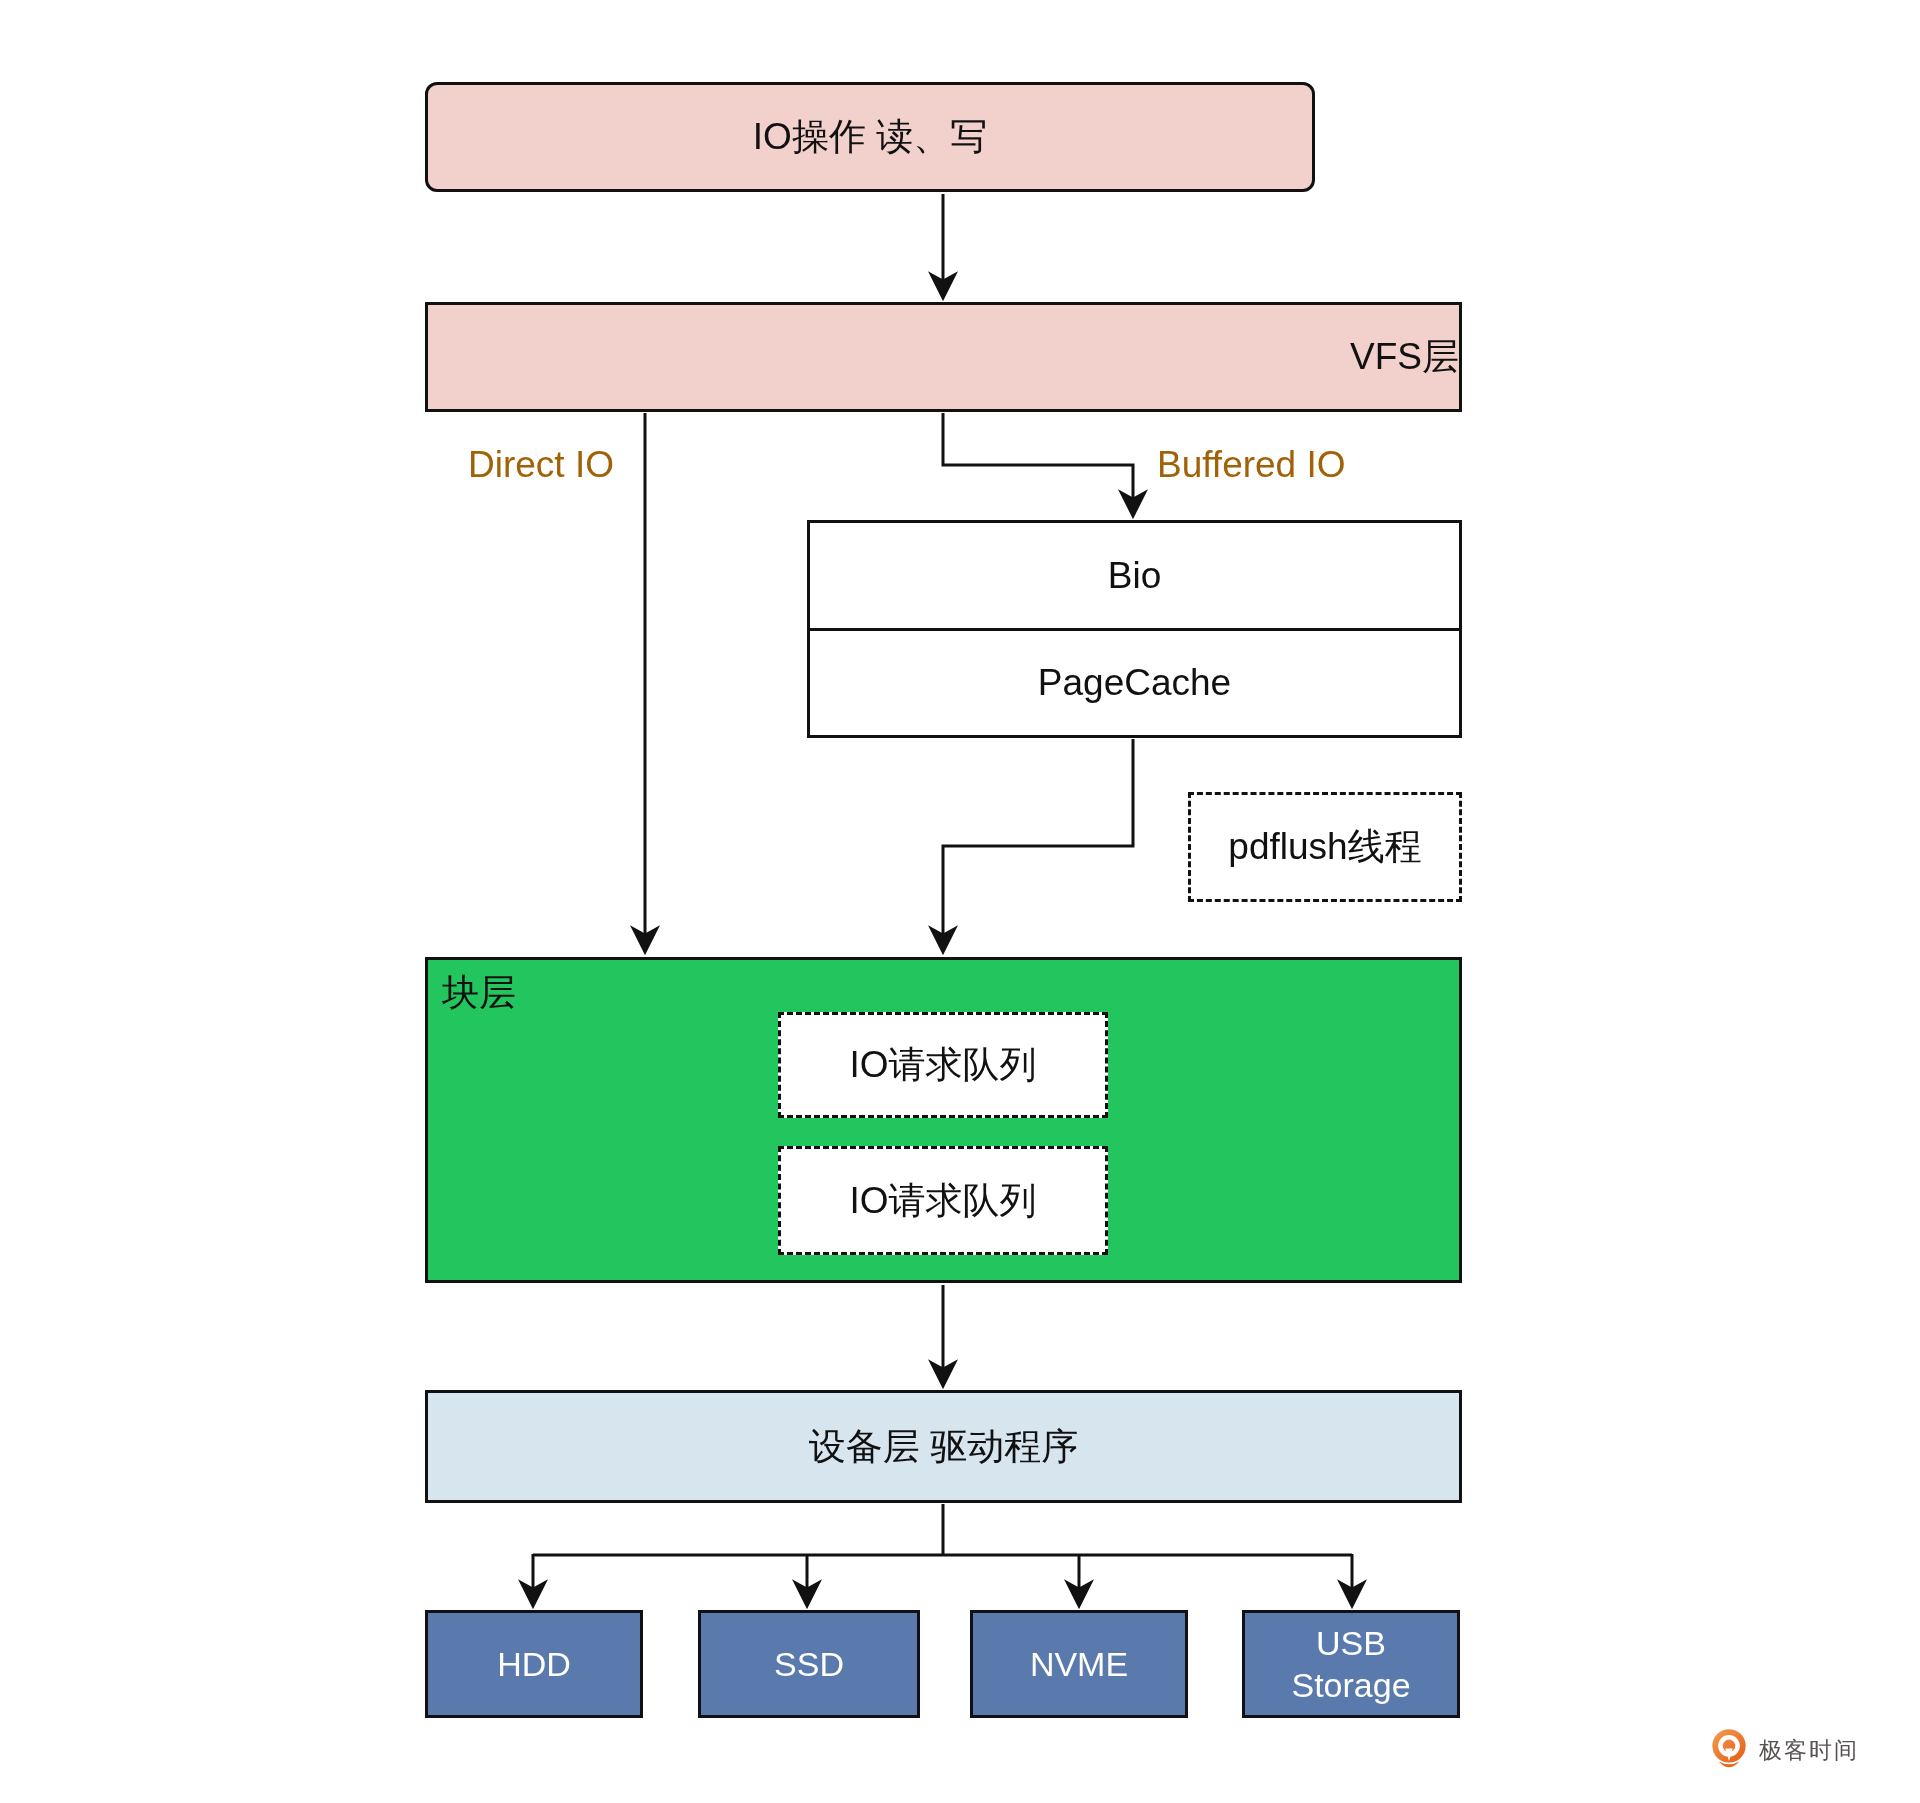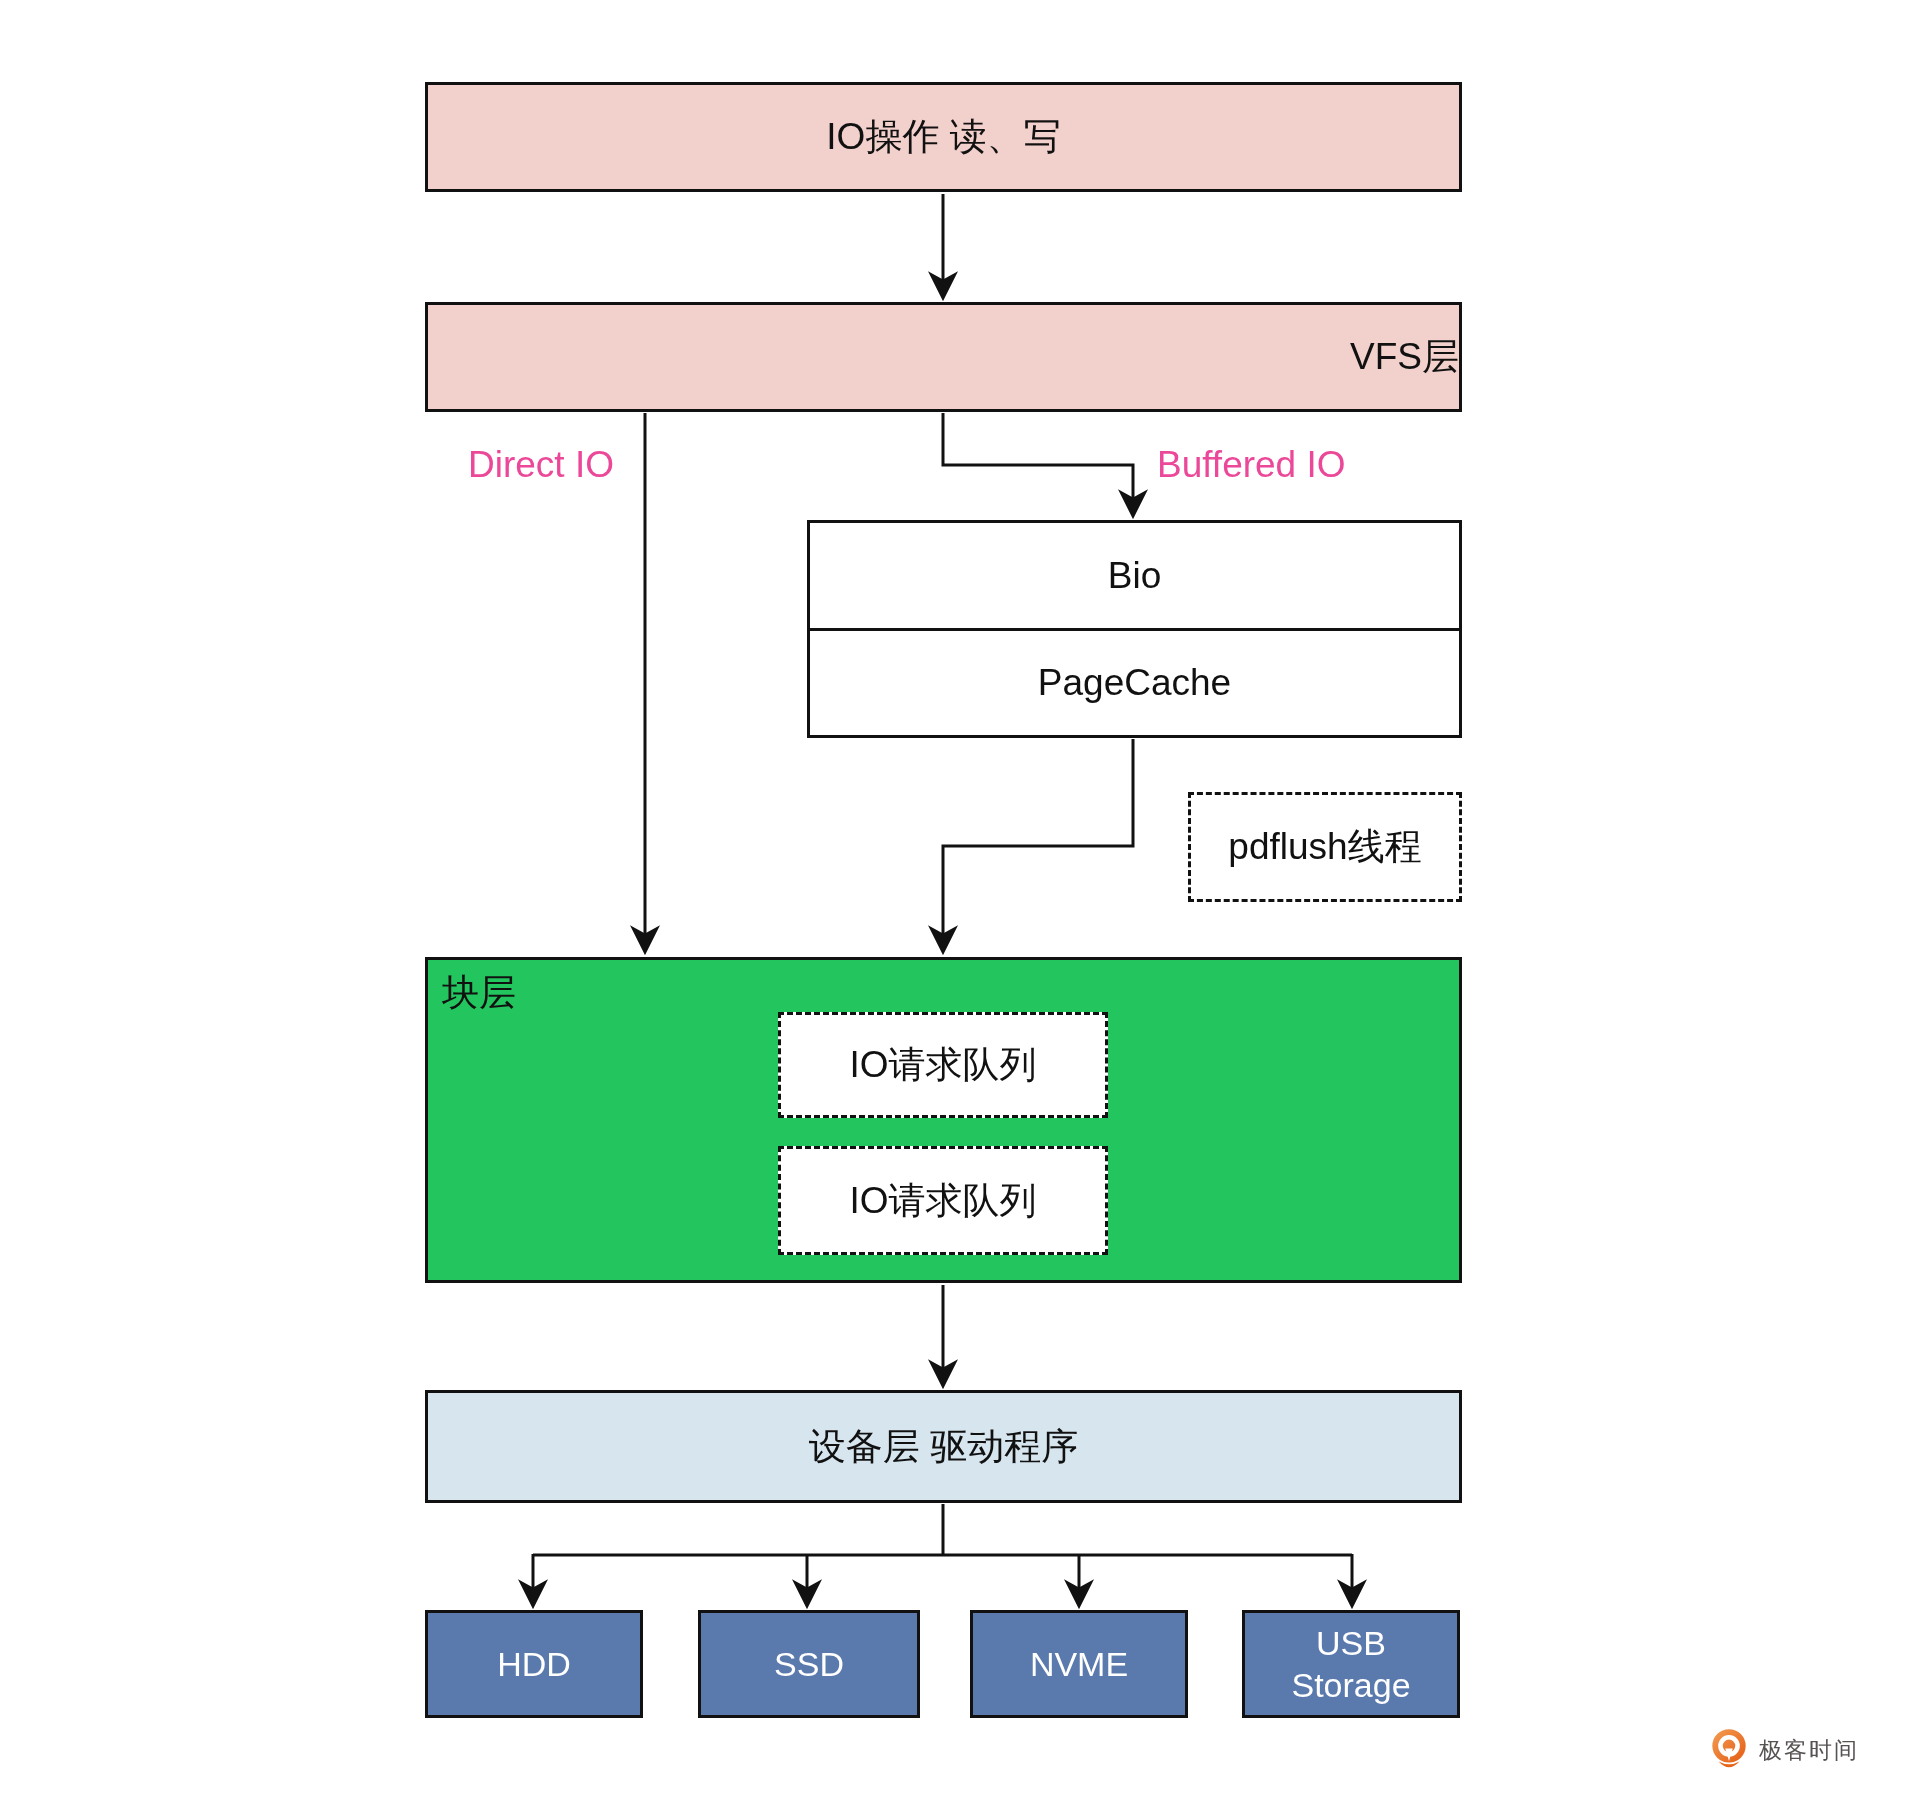--- a/index.html
+++ b/index.html
@@ -33,21 +33,21 @@
   .device{
     background:var(--steel-blue);
     color:#ffffff;
     font-size:34px;
     line-height:1.25;
     padding:0 22px;
   }
   .edge-label{
     position:absolute;
     font-size:37px;
-    color:#ec4899;
+    color:#a16207;
     white-space:nowrap;
   }
   
   #bio-pagecache{
     position:absolute;left:807px;top:520px;width:655px;height:218px;
     border:3px solid var(--line);background:#fff;
     display:flex;flex-direction:column;
   }
   #bio-pagecache .row{
     flex:0 0 auto;
@@ -100,21 +100,21 @@
       <path d="M943,1285 L943,1385" marker-end="url(#arrow)"></path>
       <path d="M943,1504 L943,1555"></path>
       <path d="M533,1555 L1352,1555"></path>
       <path d="M533,1554 L533,1605" marker-end="url(#arrow)"></path>
       <path d="M807,1555 L807,1605" marker-end="url(#arrow)"></path>
       <path d="M1079,1555 L1079,1605" marker-end="url(#arrow)"></path>
       <path d="M1352,1554 L1352,1605" marker-end="url(#arrow)"></path>
     </g>
   </svg>
 
-  <div class="box pink" style="left:425px;top:82px;width:1037px;height:110px;">
+  <div class="box pink" style="left:425px;top:82px;width:890px;height:110px;border-radius:12px;">
     <span>IO操作 读、写</span>
   </div>
 
   <div class="box pink" style="left:425px;top:302px;width:1037px;height:110px;justify-content:flex-end;">
     <span>VFS层</span>
   </div>
 
   <div class="edge-label" style="left:468px;top:444px;">Direct IO</div>
   <div class="edge-label" style="left:1157px;top:444px;">Buffered IO</div>
 

